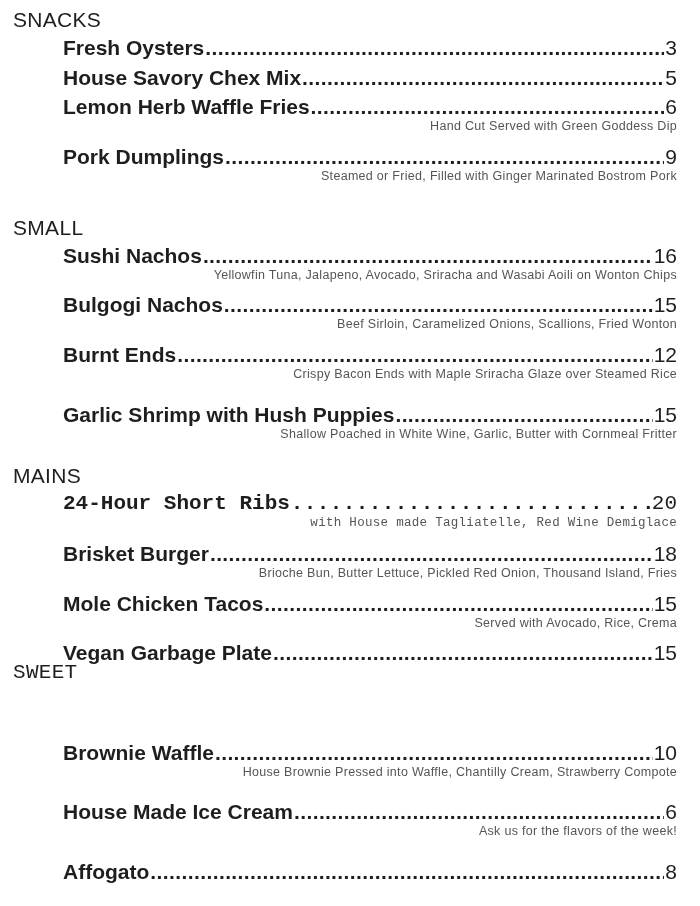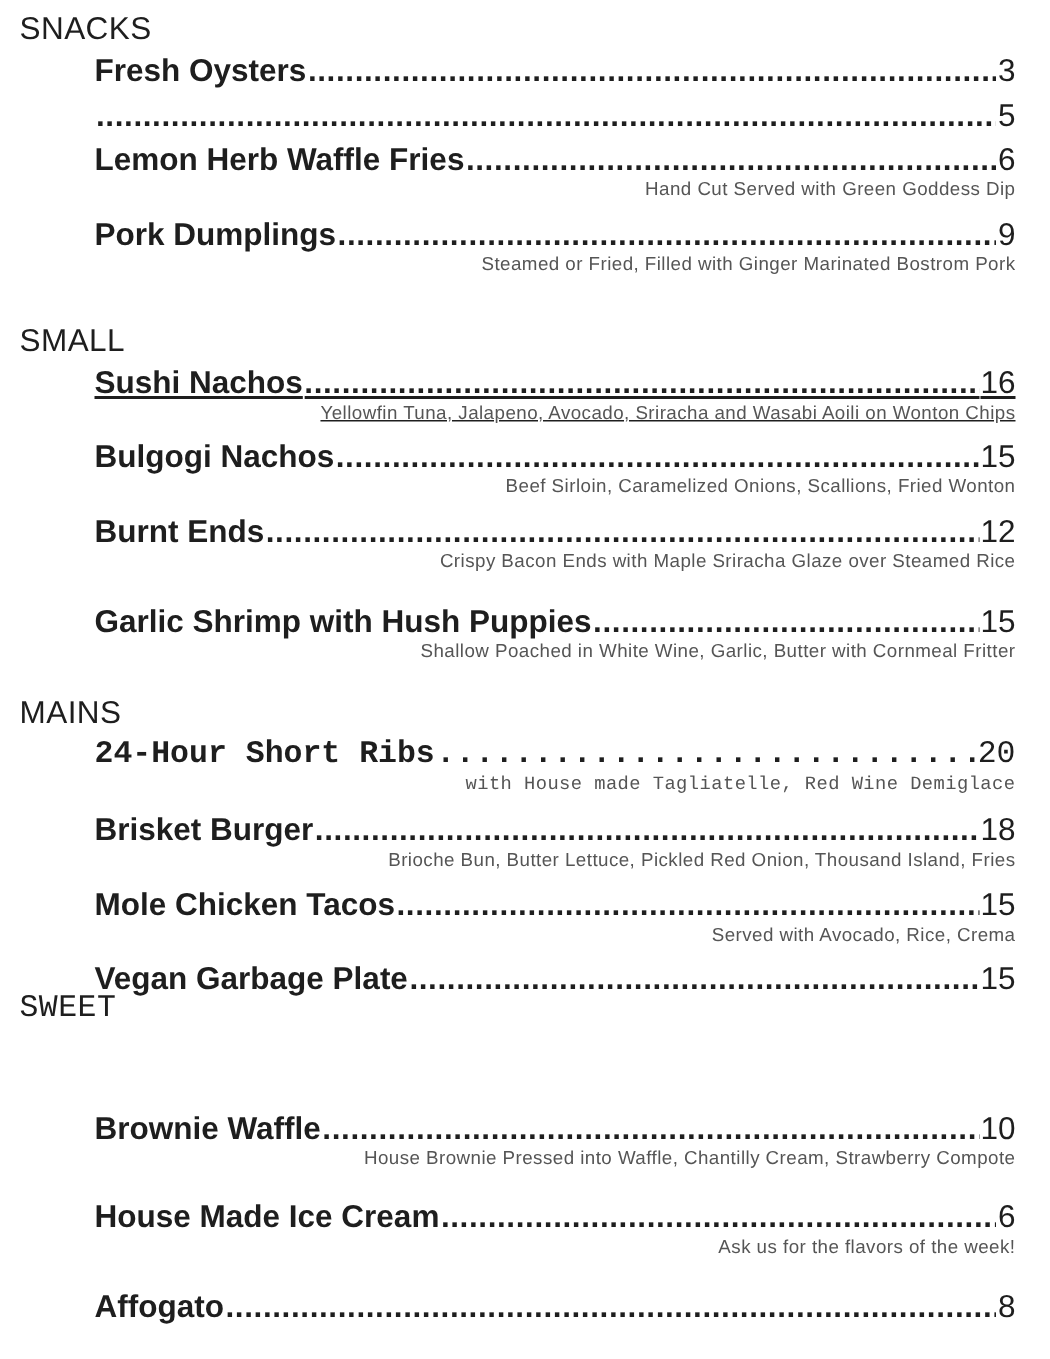--- a/index.html
+++ b/index.html
@@ -43,20 +43,21 @@
 
 <div class="item" style="top:37px;">
   <div class="item-row">
       <span class="item-name">Fresh Oysters</span>
       <span class="leader"></span>
       <span class="item-price">3</span>
     </div>
 </div>
 <div class="item" style="top:67px;">
   <div class="item-row">
+      <span class="item-name">House Savory Chex Mix</span>
       <span class="leader"></span>
       <span class="item-price">5</span>
     </div>
 </div>
 <div class="item" style="top:96px;">
   <div class="item-row">
       <span class="item-name">Lemon Herb Waffle Fries</span>
       <span class="leader"></span>
       <span class="item-price">6</span>
     </div>
@@ -66,21 +67,21 @@
   <div class="item-row">
       <span class="item-name">Pork Dumplings</span>
       <span class="leader"></span>
       <span class="item-price">9</span>
     </div>
   <div class="item-desc">Steamed or Fried, Filled with Ginger Marinated Bostrom Pork</div>
 </div>
 
 <div class="section-title" style="top:217px;">SMALL</div>
 
-<div class="item" style="top:245px;text-decoration:underline;">
+<div class="item" style="top:245px;">
   <div class="item-row">
       <span class="item-name">Sushi Nachos</span>
       <span class="leader"></span>
       <span class="item-price">16</span>
     </div>
   <div class="item-desc">Yellowfin Tuna, Jalapeno, Avocado, Sriracha and Wasabi Aoili on Wonton Chips</div>
 </div>
 <div class="item" style="top:294px;">
   <div class="item-row">
       <span class="item-name">Bulgogi Nachos</span>

